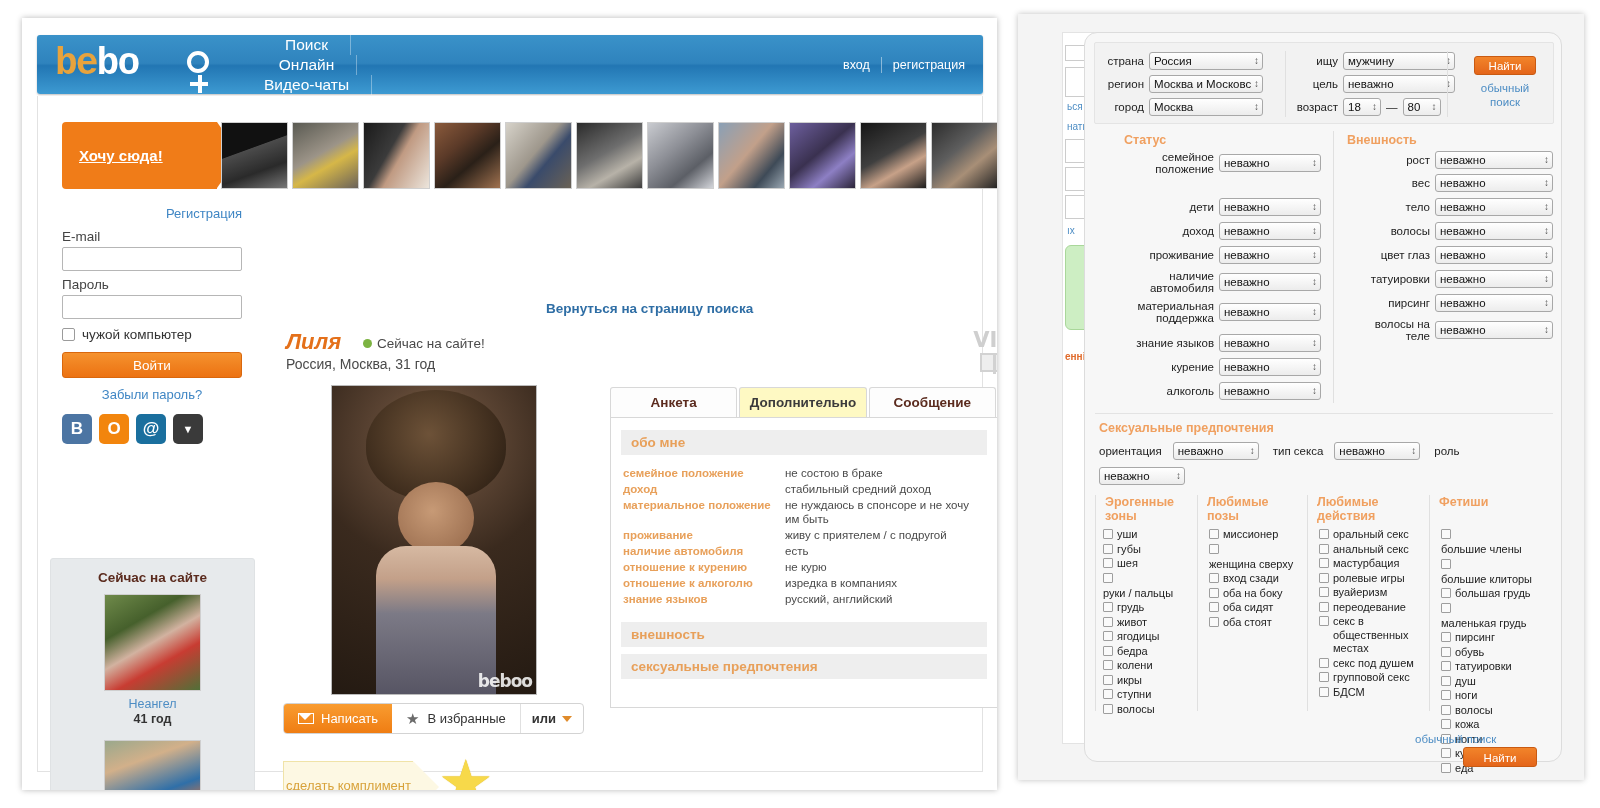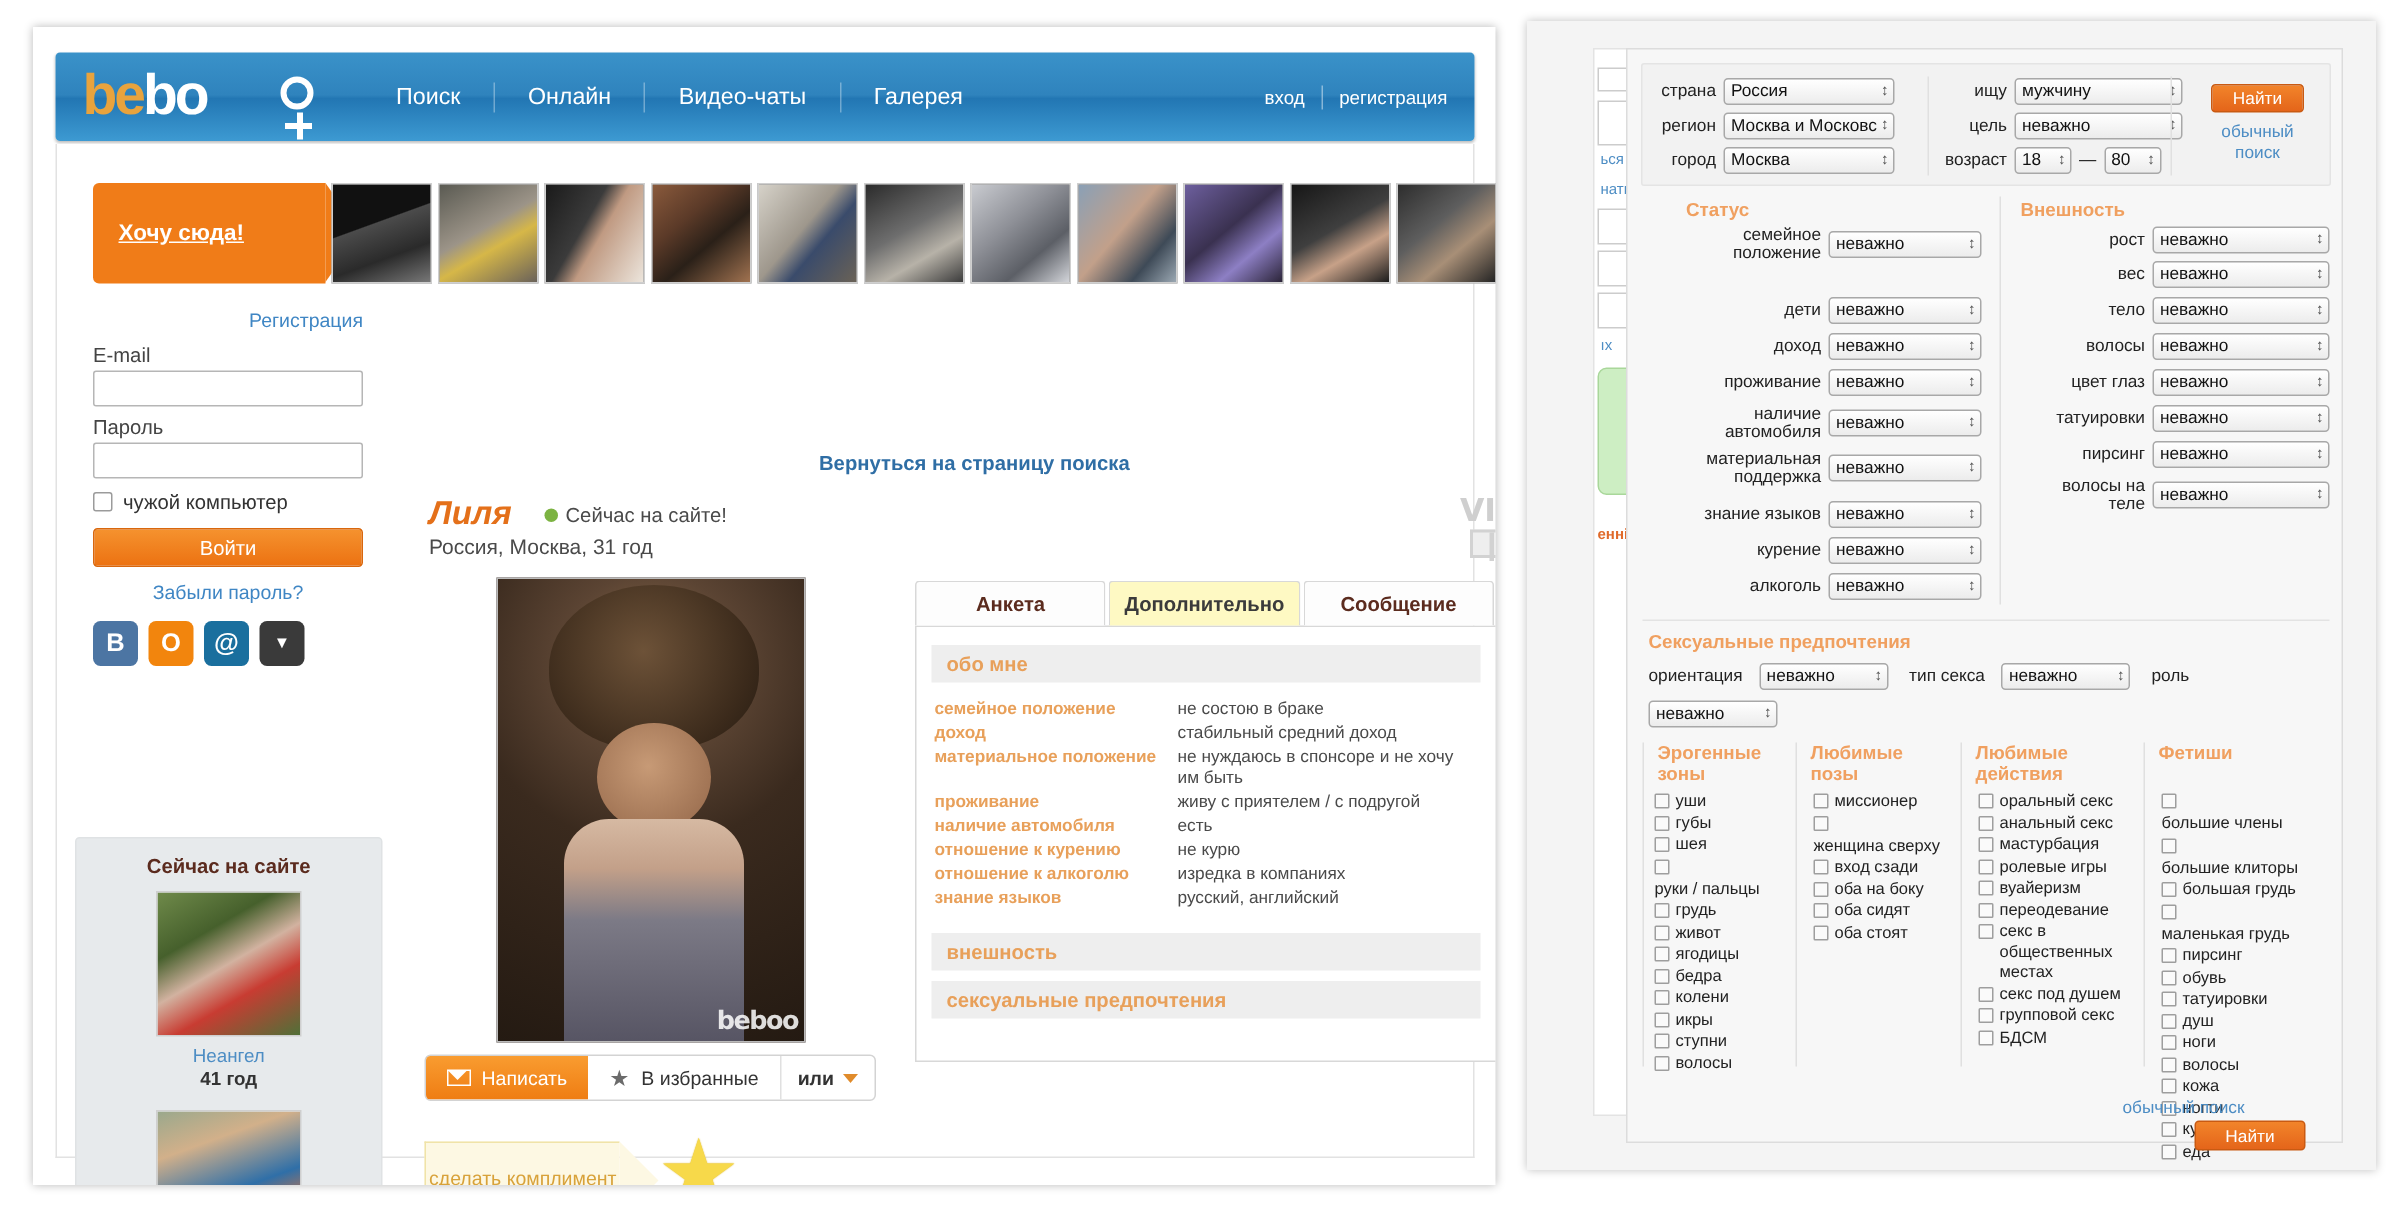--- a/index.html
+++ b/index.html
@@ -22,39 +22,39 @@
     overflow:hidden;
   }
   .site-header{
     position:absolute; left:15px; top:17px; width:946px; height:59px;
     background:linear-gradient(to bottom,#3a92c9 0%,#2f83bd 48%,#2276b3 52%,#3d9ad2 100%);
     border-radius:3px;
     box-shadow:0 1px 2px rgba(0,0,0,0.25);
   }
   .logo{
     position:absolute; left:18px; top:6px; width:160px; height:46px;
-    font-family:Liberation Sans, sans-serif;
+    font-family:Liberation Mono, monospace;
     font-weight:bold; font-size:38px; letter-spacing:-2px;
     line-height:46px;
   }
   .logo .be{ color:#e8a33d; }
   .logo .bo{ color:#ffffff; }
   .logo .ring{
     position:absolute; right:6px; top:10px; width:22px; height:22px;
     border:4px solid #ffffff; border-radius:50%;
   }
   .logo .ring:after{
     content:""; position:absolute; left:7px; top:20px;
     width:4px; height:18px; background:#fff;
   }
   .logo .ring:before{
     content:""; position:absolute; left:-1px; top:27px;
     width:18px; height:4px; background:#fff;
   }
-  .nav{ position:absolute; left:205px; top:0; height:59px; display:flex; align-items:center; }
+  .nav{ position:absolute; left:205px; top:0; height:59px; display:flex; align-items:center;flex-direction:column; }
   .nav a{
     color:#ffffff; font-size:15.5px; text-decoration:none;
     padding:0 22px; line-height:20px;
     border-right:1px solid rgba(255,255,255,0.35);
   }
   .nav a:last-child{ border-right:none; }
   .authlinks{ position:absolute; right:14px; top:0; height:59px; display:flex; align-items:center; }
   .authlinks a{
     color:#ffffff; font-size:12.5px; text-decoration:none;
     padding:0 11px; line-height:16px;
@@ -205,21 +205,21 @@
     position:absolute; left:44px; top:18px; width:42px; height:712px;
     background:#ffffff; border:1px solid #e3e3e3; overflow:hidden; font-size:10px;
   }
   .behind .bi{ position:absolute; left:0; color:#4d8dc4; font-size:10px;}
   .behind .bbox{ position:absolute; left:2px; width:38px; border:1px solid #ccc; background:#fff;}
   .behind .green{ position:absolute;left:2px; width:38px; height:85px; background:#cdeec3; border:1px solid #a9d79a; border-radius:6px;}
   .behind .orange{ position:absolute; left:0; color:#e06a2a; font-size:10px; font-weight:bold;}
 
   .filter-card{
     position:absolute; left:66px; top:18px; width:478px; height:730px;
-    background:#f7f7f7; border:1px solid #dcdcdc; border-radius:0;
+    background:#f7f7f7; border:1px solid #dcdcdc; border-radius:13px;
   }
   .topgrid{
     position:absolute; left:9px; top:9px; width:460px; height:82px;
     background:#f2f2f2; border:1px solid #e4e4e4; border-radius:2px;
   }
   .tg-col{ position:absolute; }
   .frow{ display:flex; align-items:center; margin-bottom:5px; }
   .flab{ font-size:11.5px; color:#222; text-align:right; padding-right:5px; }
   .sel{
     height:18px; border:1px solid #a8a8a8; border-radius:3px;

